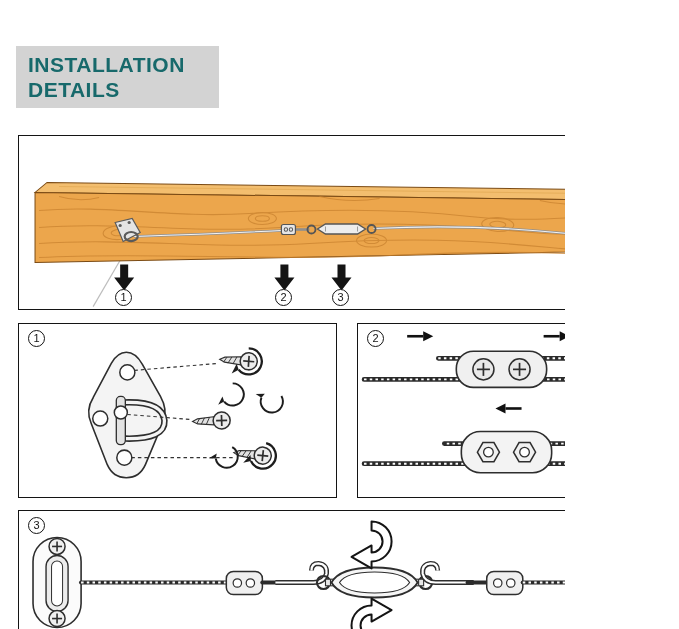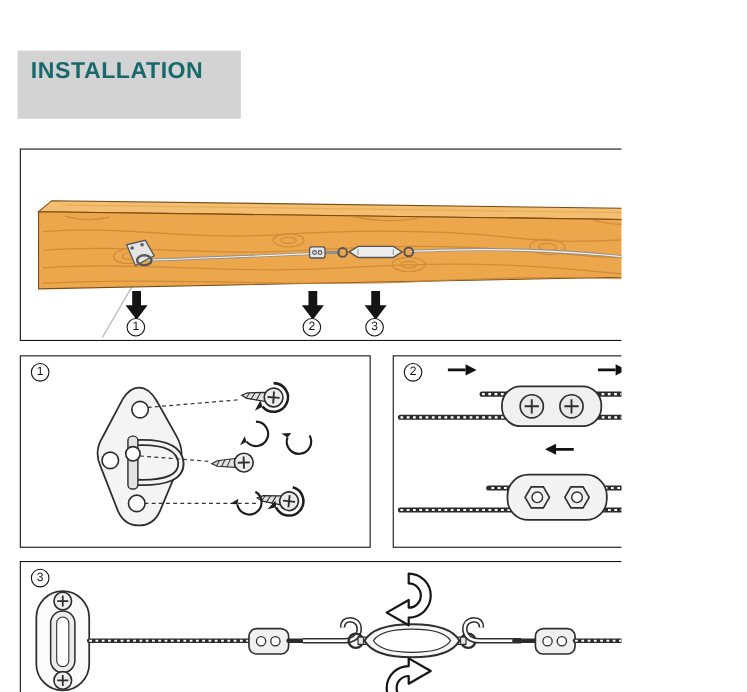--- a/index.html
+++ b/index.html
@@ -54,20 +54,21 @@
       </g>
       <g id="arrR">
         <line x1="-13" y1="0" x2="3" y2="0" stroke="#111111" stroke-width="2.6"></line>
         <polygon points="3,-5 13,0 3,5" fill="#111111"></polygon>
       </g>
     </defs>
   </svg>
 
   <div class="banner">
     <div class="banner-line">INSTALLATION</div>
+    <div class="banner-line">DETAILS</div>
   </div>
 
   <div class="panel" id="p-overview">
     <svg viewBox="0 0 638 172">
       <line x1="102" y1="122" x2="74" y2="170" stroke="#bdbdbd" stroke-width="1.2"></line>
       <line x1="556" y1="112" x2="620" y2="168" stroke="#bdbdbd" stroke-width="1.2"></line>
       <g>
         <polygon points="16,56 620,64 630,54 28,46" fill="#F3BE6F" stroke="#7A4A14" stroke-width="1"></polygon>
         <polygon points="620,64 630,54 630,104 620,114" fill="#D18A33" stroke="#7A4A14" stroke-width="1"></polygon>
         <polygon points="16,56 620,64 620,114 16,126" fill="#ECA64C" stroke="#7A4A14" stroke-width="1"></polygon>

